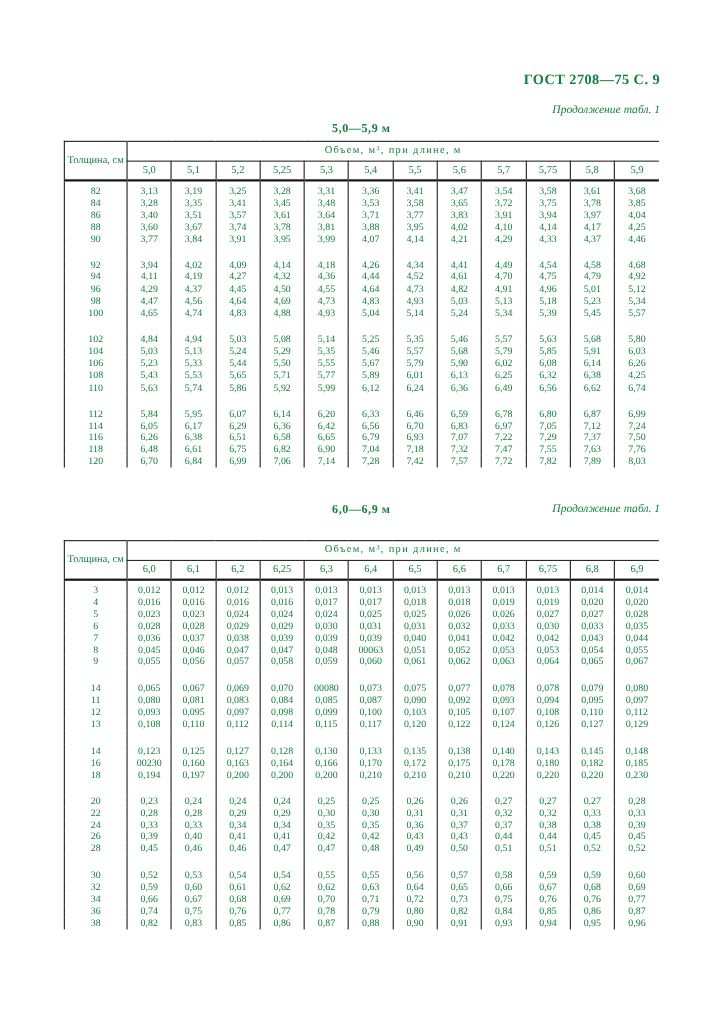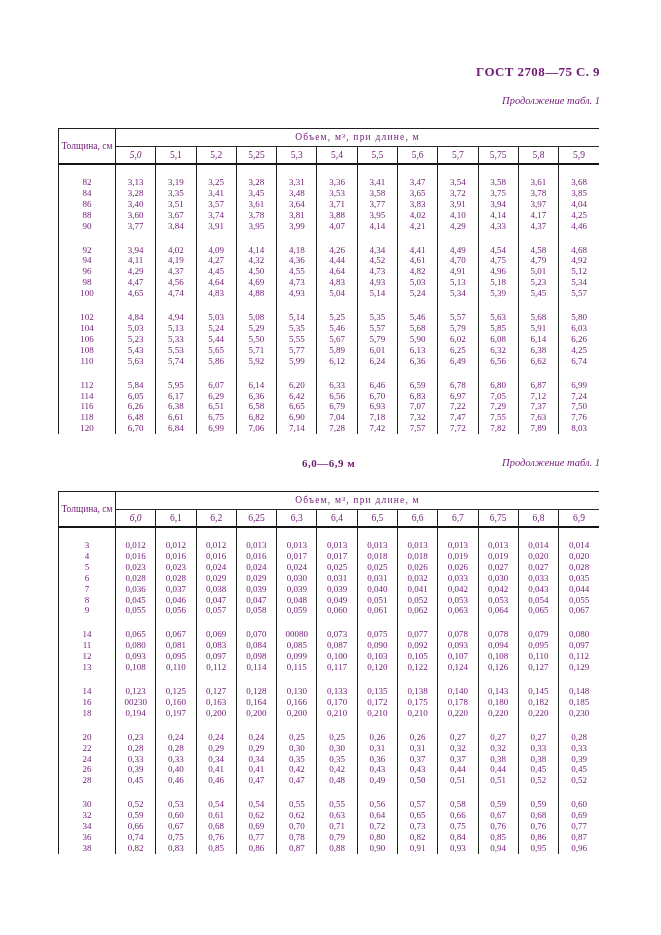--- a/index.html
+++ b/index.html
@@ -1,18 +1,18 @@
 <!DOCTYPE html>
 <html><head>
 <meta charset="utf-8">
 <style>
   html,body{margin:0;padding:0;background:#ffffff;}
   .page{
     position:relative;width:661px;height:935px;background:#fff;
-    font-family:"Liberation Serif","DejaVu Serif",serif;color:#701a75;
+    font-family:"Liberation Serif","DejaVu Serif",serif;color:#15803d;
     overflow:hidden;
   }
   .gost-header{
     position:absolute;top:64px;right:61px;
     font-weight:bold;font-size:13px;letter-spacing:.4px;white-space:nowrap;
   }
   .cont-note{
     position:absolute;right:61px;font-style:italic;font-size:10.5px;white-space:nowrap;
   }
   .note-1{top:95px;}
@@ -45,34 +45,35 @@
     white-space:pre-line;line-height:11px;
   }
   th.span-head{
     border-left:1.6px solid #1e1e1e;border-bottom:1px solid #2a2a2a;
     height:17px;font-size:9.5px;letter-spacing:1.2px;
   }
   tr.cols-row th{
     height:16px;border-bottom:2.6px solid #151515;
     border-left:1.4px solid #1e1e1e;font-size:9.5px;
   }
-  tr.cols-row th:first-child{border-left:1.6px solid #1e1e1e;font-style:italic;}
+  tr.cols-row th:first-child{border-left:1.6px solid #1e1e1e;}
   
   tbody tr{height:10.9px;}
-  tbody tr:first-child th,tbody tr:first-child td{padding-top:12px;}
+  tbody tr:first-child th,tbody tr:first-child td{padding-top:3px;}
   tbody tr.gap{height:13px;}
 </style>
 </head>
 <body>
 
 <div class="page">
 
   <div class="gost-header">ГОСТ 2708—75 С. 9</div>
 
   <div class="cont-note note-1">Продолжение табл. 1</div>
+  <div class="range-title title-1">5,0—5,9 м</div>
   <div class="tbl-wrap wrap-1">
     <table class="vol">
       <colgroup>
           <col class="c-th">
           <col>
           <col>
           <col>
           <col>
           <col>
           <col>
@@ -570,21 +571,21 @@
             <td class="v-col">0,043</td>
             <td class="v-col">0,044</td>
           </tr>
           <tr>
             <th class="t-col">8</th>
             <td class="v-col">0,045</td>
             <td class="v-col">0,046</td>
             <td class="v-col">0,047</td>
             <td class="v-col">0,047</td>
             <td class="v-col">0,048</td>
-            <td class="v-col">0,049</td>
+            <td class="v-col">00063</td>
             <td class="v-col">0,051</td>
             <td class="v-col">0,052</td>
             <td class="v-col">0,053</td>
             <td class="v-col">0,053</td>
             <td class="v-col">0,054</td>
             <td class="v-col">0,055</td>
           </tr>
           <tr>
             <th class="t-col">9</th>
             <td class="v-col">0,055</td>

